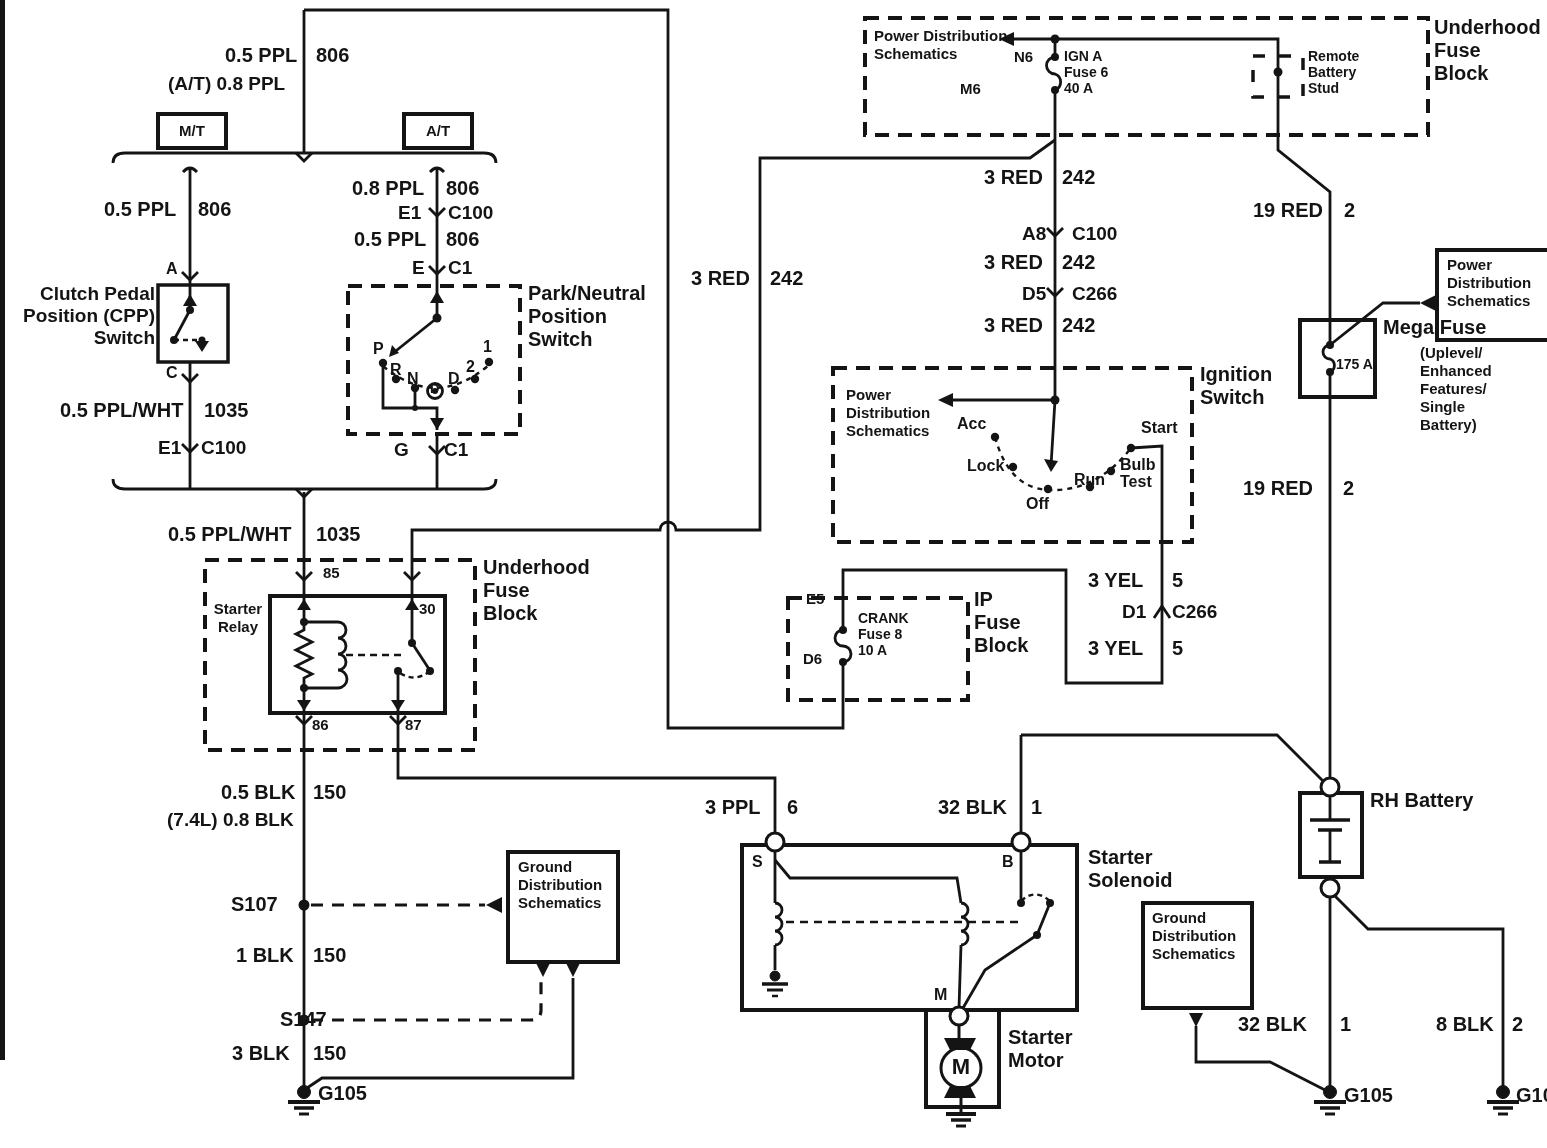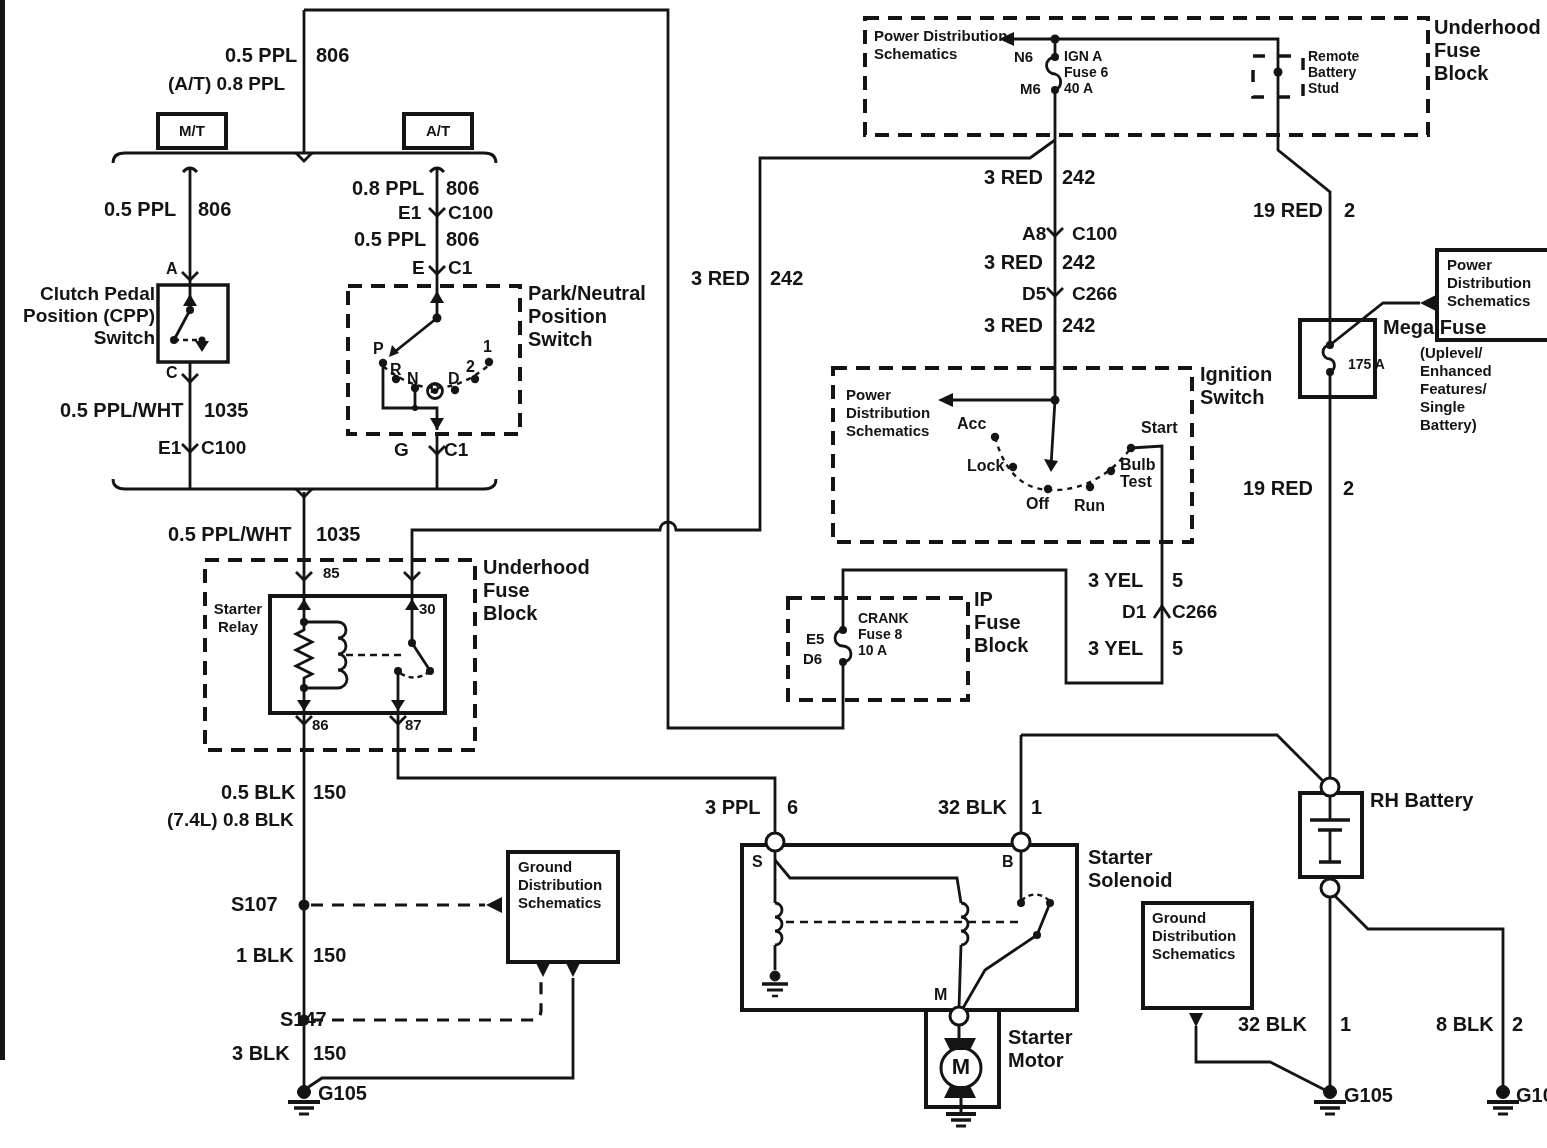--- a/index.html
+++ b/index.html
@@ -333,21 +333,21 @@
 <div class="lbl f20" style="left:232px;top:1042px;">3 BLK</div>
 <div class="lbl f20" style="left:313px;top:1042px;">150</div>
 <div class="lbl f15" style="left:518px;top:858px;">Ground
 Distribution
 Schematics</div>
 <div class="lbl f20" style="left:318px;top:1082px;">G105</div>
 
 <div class="lbl f15" style="left:874px;top:27px;">Power Distribution
 Schematics</div>
 <div class="lbl f15" style="left:1014px;top:48px;">N6</div>
-<div class="lbl f15" style="left:1020px;top:80px;text-align:right;">M6</div>
+<div class="lbl f15" style="left:960px;top:80px;text-align:right;">M6</div>
 <div class="lbl f14" style="left:1064px;top:48px;">IGN A
 Fuse 6
 40 A</div>
 <div class="lbl f14" style="left:1308px;top:48px;">Remote
 Battery
 Stud</div>
 <div class="lbl big" style="left:1434px;top:16px;">Underhood
 Fuse
 Block</div>
 
@@ -367,33 +367,33 @@
 <div class="lbl f20" style="left:1344px;top:199px;">2</div>
 
 <div class="lbl big" style="left:1200px;top:363px;">Ignition
 Switch</div>
 <div class="lbl f15" style="left:846px;top:386px;">Power
 Distribution
 Schematics</div>
 <div class="lbl f16" style="left:957px;top:415px;">Acc</div>
 <div class="lbl f16" style="left:967px;top:457px;">Lock</div>
 <div class="lbl f16" style="left:1026px;top:495px;">Off</div>
-<div class="lbl f16" style="left:1074px;top:497px;">Run</div>
+<div class="lbl f16" style="left:1074px;top:471px;">Run</div>
 <div class="lbl f16" style="left:1120px;top:456px;line-height:17px;">Bulb
 Test</div>
 <div class="lbl f16" style="left:1141px;top:419px;">Start</div>
 
 <div class="lbl f20" style="left:1088px;top:569px;">3 YEL</div>
 <div class="lbl f20" style="left:1172px;top:569px;">5</div>
 <div class="lbl f19" style="left:1122px;top:601px;">D1</div>
 <div class="lbl f19" style="left:1172px;top:601px;">C266</div>
 <div class="lbl f20" style="left:1088px;top:637px;">3 YEL</div>
 <div class="lbl f20" style="left:1172px;top:637px;">5</div>
 
-<div class="lbl f15" style="left:806px;top:630px;">E5</div>
+<div class="lbl f15" style="left:806px;top:590px;">E5</div>
 <div class="lbl f15" style="left:803px;top:650px;">D6</div>
 <div class="lbl f14" style="left:858px;top:610px;">CRANK
 Fuse 8
 10 A</div>
 <div class="lbl big" style="left:974px;top:588px;">IP
 Fuse
 Block</div>
 
 <div class="lbl f20" style="left:705px;top:796px;">3 PPL</div>
 <div class="lbl f20" style="left:787px;top:796px;">6</div>
@@ -409,21 +409,21 @@
 Motor</div>
 
 <div class="lbl f15" style="left:1447px;top:256px;">Power Distribution
 Schematics</div>
 <div class="lbl f20" style="left:1383px;top:316px;">Mega Fuse</div>
 <div class="lbl f15" style="left:1420px;top:344px;">(Uplevel/
 Enhanced
 Features/
 Single
 Battery)</div>
-<div class="lbl f14" style="left:1336px;top:356px;margin-left:12px;">175 A</div>
+<div class="lbl f14" style="left:1336px;top:356px;">175 A</div>
 <div class="lbl f20" style="left:1243px;top:477px;">19 RED</div>
 <div class="lbl f20" style="left:1343px;top:477px;">2</div>
 <div class="lbl f20" style="left:1370px;top:789px;">RH Battery</div>
 <div class="lbl f15" style="left:1152px;top:909px;">Ground
 Distribution
 Schematics</div>
 <div class="lbl f20" style="left:1238px;top:1013px;">32 BLK</div>
 <div class="lbl f20" style="left:1340px;top:1013px;">1</div>
 <div class="lbl f20" style="left:1436px;top:1013px;">8 BLK</div>
 <div class="lbl f20" style="left:1512px;top:1013px;">2</div>

